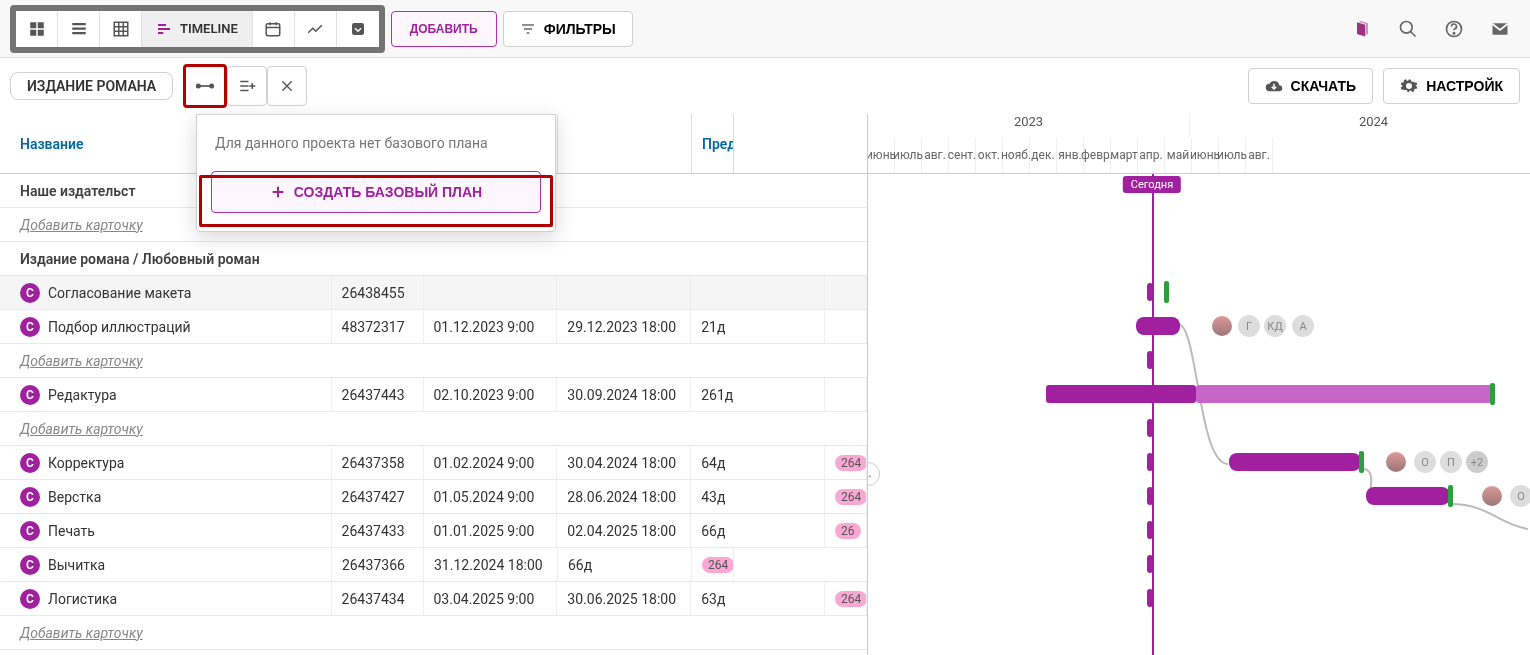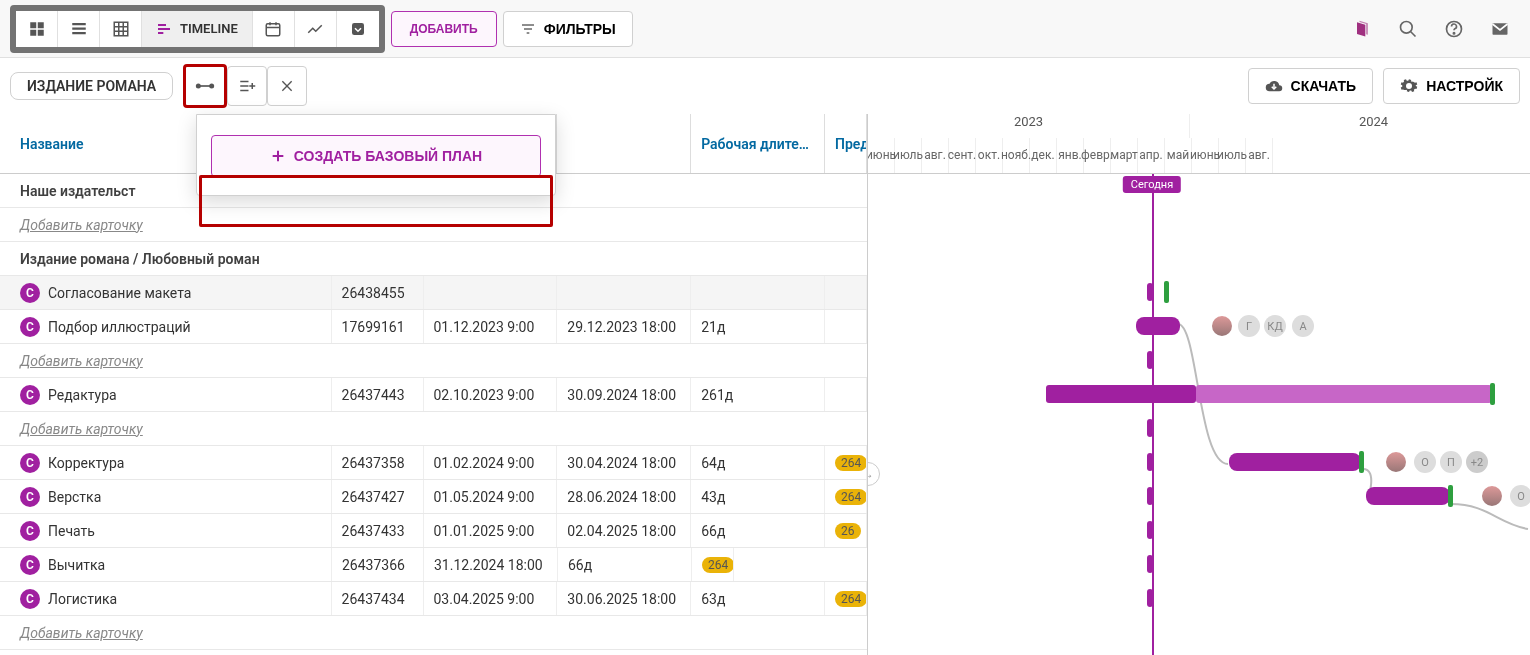--- a/index.html
+++ b/index.html
@@ -38,21 +38,21 @@
 .col-pred { width: 42px; }
 
 .tbody { }
 .trow { display: flex; height: 34px; border-bottom: 1px solid #e8e8e8; align-items: center; }
 .trow.group { }
 .td { border-right: 1px solid #eee; height: 100%; display: flex; align-items: center; padding: 0 10px; overflow: hidden; white-space: nowrap; font-size: 14px; }
 .td.col-name { padding-left: 20px; }
 .group-label { color: #404040; font-weight: 600; font-size: 14px; padding-left: 20px; }
 .add-card { color: #888; font-style: italic; text-decoration: underline; font-size: 14px; padding-left: 20px; }
 .card-badge { width: 20px; height: 20px; border-radius: 50%; background: #a020a0; color: #fff; font-size: 12px; font-weight: 600; display: inline-flex; align-items: center; justify-content: center; margin-right: 8px; flex-shrink: 0; }
-.pred-chip { background: #eab308; border-radius: 10px; padding: 1px 6px; font-size: 12px; color: #555; }
+.pred-chip { background: #f9a8d4; border-radius: 10px; padding: 1px 6px; font-size: 12px; color: #555; }
 
 
 .gantt-header { height: 60px; border-bottom: 1px solid #ccc; display: flex; flex-direction: column; }
 .gantt-years { display: flex; height: 24px; }
 .gy { flex: 0 0 auto; text-align: center; font-size: 13px; color: #555; border-right: 1px solid #eee; }
 .gantt-months { display: flex; height: 36px; }
 .gm { flex: 0 0 auto; width: 27px; text-align: center; font-size: 12px; color: #666; border-right: 1px solid #eee; display: flex; align-items: center; justify-content: center; }
 
 .gantt-body { position: relative; height: 520px; }
 .today-line { position: absolute; top: 0; bottom: 0; width: 2px; background: #a020a0; left: 284px; z-index: 5; }
@@ -212,21 +212,20 @@
 </div>
 
 <div class="body-area">
 
   <div class="left-pane">
     <div class="table-header">
       <div class="th col-name">Название</div>
       <div class="th col-id"></div>
       <div class="th col-d1">Запланирован…</div>
       <div class="th col-d2"></div>
-      <div class="th col-dur">Рабочая длите…</div>
       <div class="th col-pred">Пред…</div>
     </div>
     <div class="tbody">
 
       <div class="trow group">
         <span class="group-label">Наше издательст</span>
       </div>
       <div class="trow">
         <span class="add-card">Добавить карточку</span>
       </div>
@@ -245,21 +244,21 @@
         <div class="td col-d2"></div>
         <div class="td col-dur"></div>
         <div class="td col-pred"></div>
       </div>
 
       <div class="trow">
         <div class="td col-name">
             <span class="card-badge">С</span>
             <span>Подбор иллюстраций</span>
           </div>
-        <div class="td col-id">17699161</div>
+        <div class="td col-id">48372317</div>
         <div class="td col-d1">01.12.2023 9:00</div>
         <div class="td col-d2">29.12.2023 18:00</div>
         <div class="td col-dur">21д</div>
         <div class="td col-pred"></div>
       </div>
 
       <div class="trow">
         <span class="add-card">Добавить карточку</span>
       </div>
 
@@ -419,20 +418,21 @@
       <div class="gbar" style="top:279px;left:279px;width:6px;height:18px"></div>
       <div class="gbar" style="top:313px;left:279px;width:6px;height:18px"></div>
       <div class="gbar" style="top:347px;left:279px;width:6px;height:18px"></div>
       <div class="gbar" style="top:381px;left:279px;width:6px;height:18px"></div>
       <div class="gbar" style="top:415px;left:279px;width:6px;height:18px"></div>
     </div>
   </div>
 </div>
 
 <div class="popover">
+  <div class="popover-text">Для данного проекта нет базового плана</div>
   <button class="popover-btn">
     <svg width="16" height="16" viewBox="0 0 24 24" fill="none" stroke="#a020a0" stroke-width="3">
         <line x1="12" y1="4" x2="12" y2="20"></line>
         <line x1="4" y1="12" x2="20" y2="12"></line>
       </svg>
     <span>СОЗДАТЬ БАЗОВЫЙ ПЛАН</span>
   </button>
   <div class="popover-highlight" style="top:60px;left:2px;right:2px;height:52px"></div>
 </div>
 

